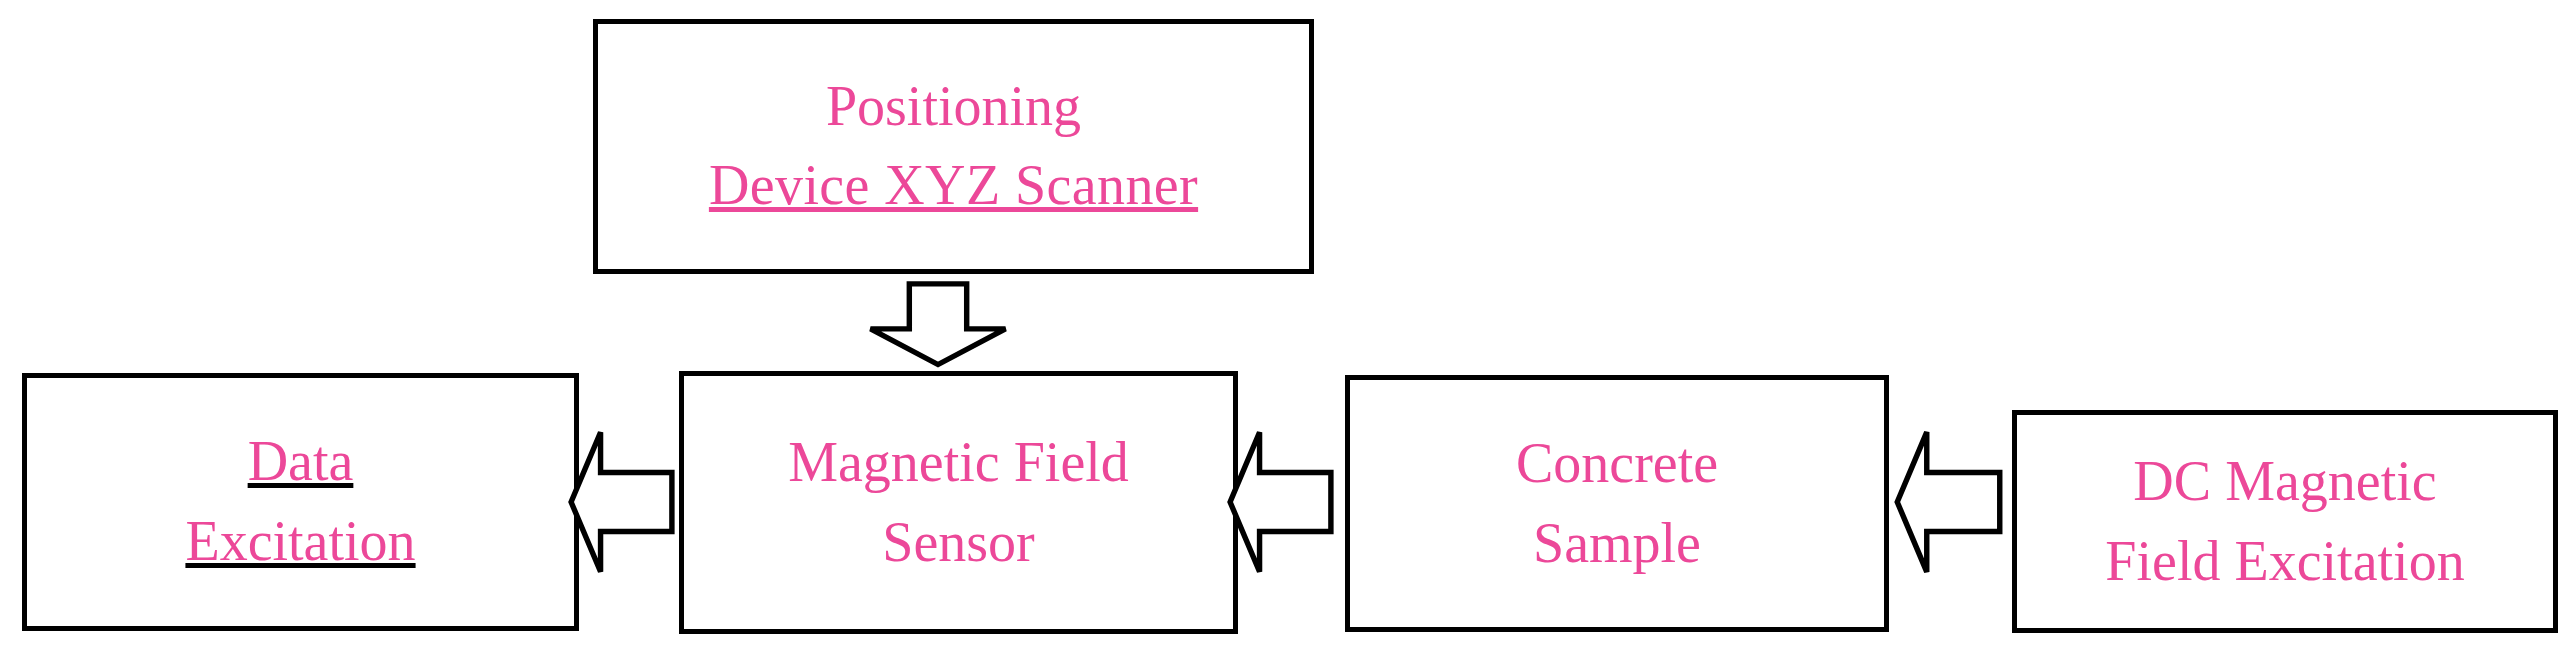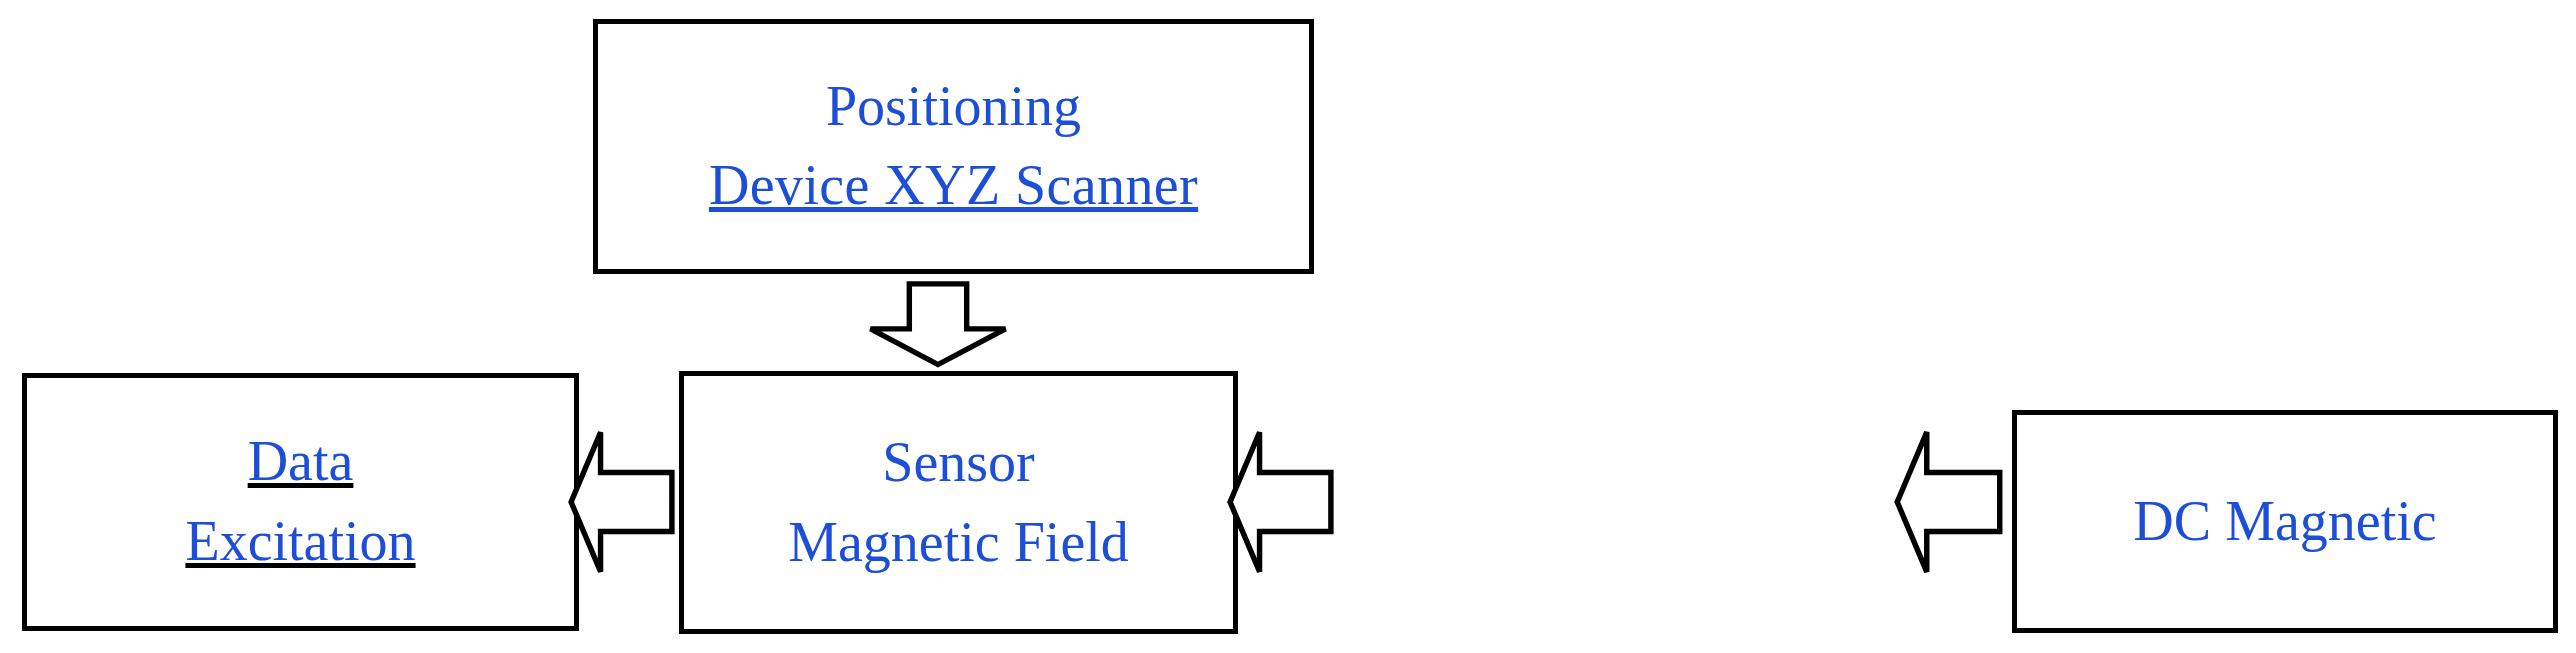--- a/index.html
+++ b/index.html
@@ -24,21 +24,21 @@
     flex-direction: column;
     align-items: center;
     justify-content: center;
     text-align: center;
     color: #000000;
     line-height: 1.42;
   }
   .node-line {
     display: block;
     white-space: nowrap;
-    color: #1d4ed8;
+    color: #ec4899;
   }
 
   
   #box-positioning {
     left: 593px;  top: 18.7px;  width: 721px;  height: 255px;
     font-size: 56px;
   }
   #box-positioning .node-line.l2 { letter-spacing: 0.4px; text-decoration: underline; }
 
   #box-data-acquisition {
@@ -100,35 +100,40 @@
     <span class="node-line l2">Excitation</span>
   </div>
 
   <div class="arrow" id="arrow-left-sensor-to-data">
     <svg viewBox="0 0 138 188" width="107" height="146" xmlns="http://www.w3.org/2000/svg">
       <polygon points="4,94 42,4 42,56 134,56 134,132 42,132 42,184" fill="#ffffff" stroke="#000000" stroke-width="7" stroke-linejoin="miter"></polygon>
     </svg>
   </div>
 
   <div class="node-box" id="box-sensor">
+    <span class="node-line l1">Magnetic Field</span>
     <span class="node-line l2">Sensor</span>
-    <span class="node-line l1">Magnetic Field</span>
   </div>
 
   <div class="arrow" id="arrow-left-concrete-to-sensor">
     <svg viewBox="0 0 138 188" width="107" height="146" xmlns="http://www.w3.org/2000/svg">
       <polygon points="4,94 42,4 42,56 134,56 134,132 42,132 42,184" fill="#ffffff" stroke="#000000" stroke-width="7" stroke-linejoin="miter"></polygon>
     </svg>
   </div>
 
+  <div class="node-box" id="box-concrete">
+    <span class="node-line l1">Concrete</span>
+    <span class="node-line l2">Sample</span>
+  </div>
 
   <div class="arrow" id="arrow-left-excitation-to-concrete">
     <svg viewBox="0 0 140 188" width="109" height="146" xmlns="http://www.w3.org/2000/svg">
       <polygon points="4,94 42,4 42,56 136,56 136,132 42,132 42,184" fill="#ffffff" stroke="#000000" stroke-width="7" stroke-linejoin="miter"></polygon>
     </svg>
   </div>
 
   <div class="node-box" id="box-excitation">
     <span class="node-line l1">DC Magnetic</span>
+    <span class="node-line l2">Field Excitation</span>
   </div>
 
 </div>
 
 
 </body></html>

